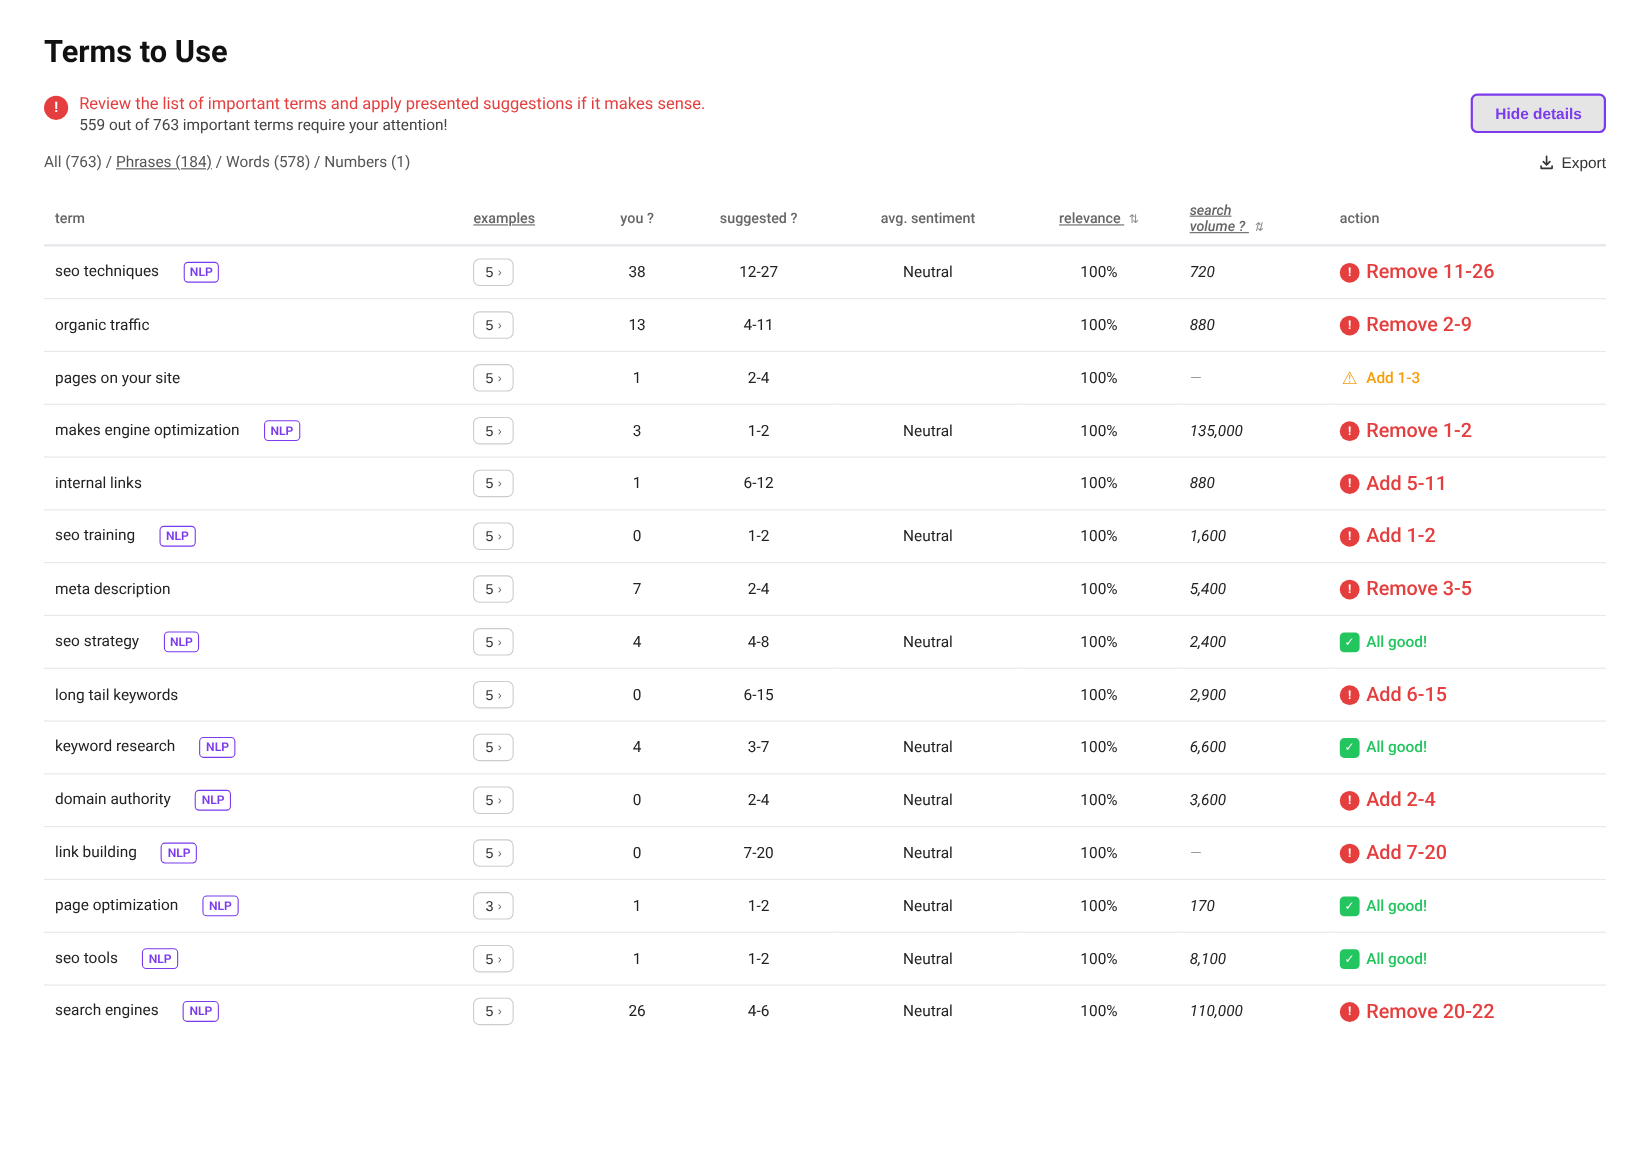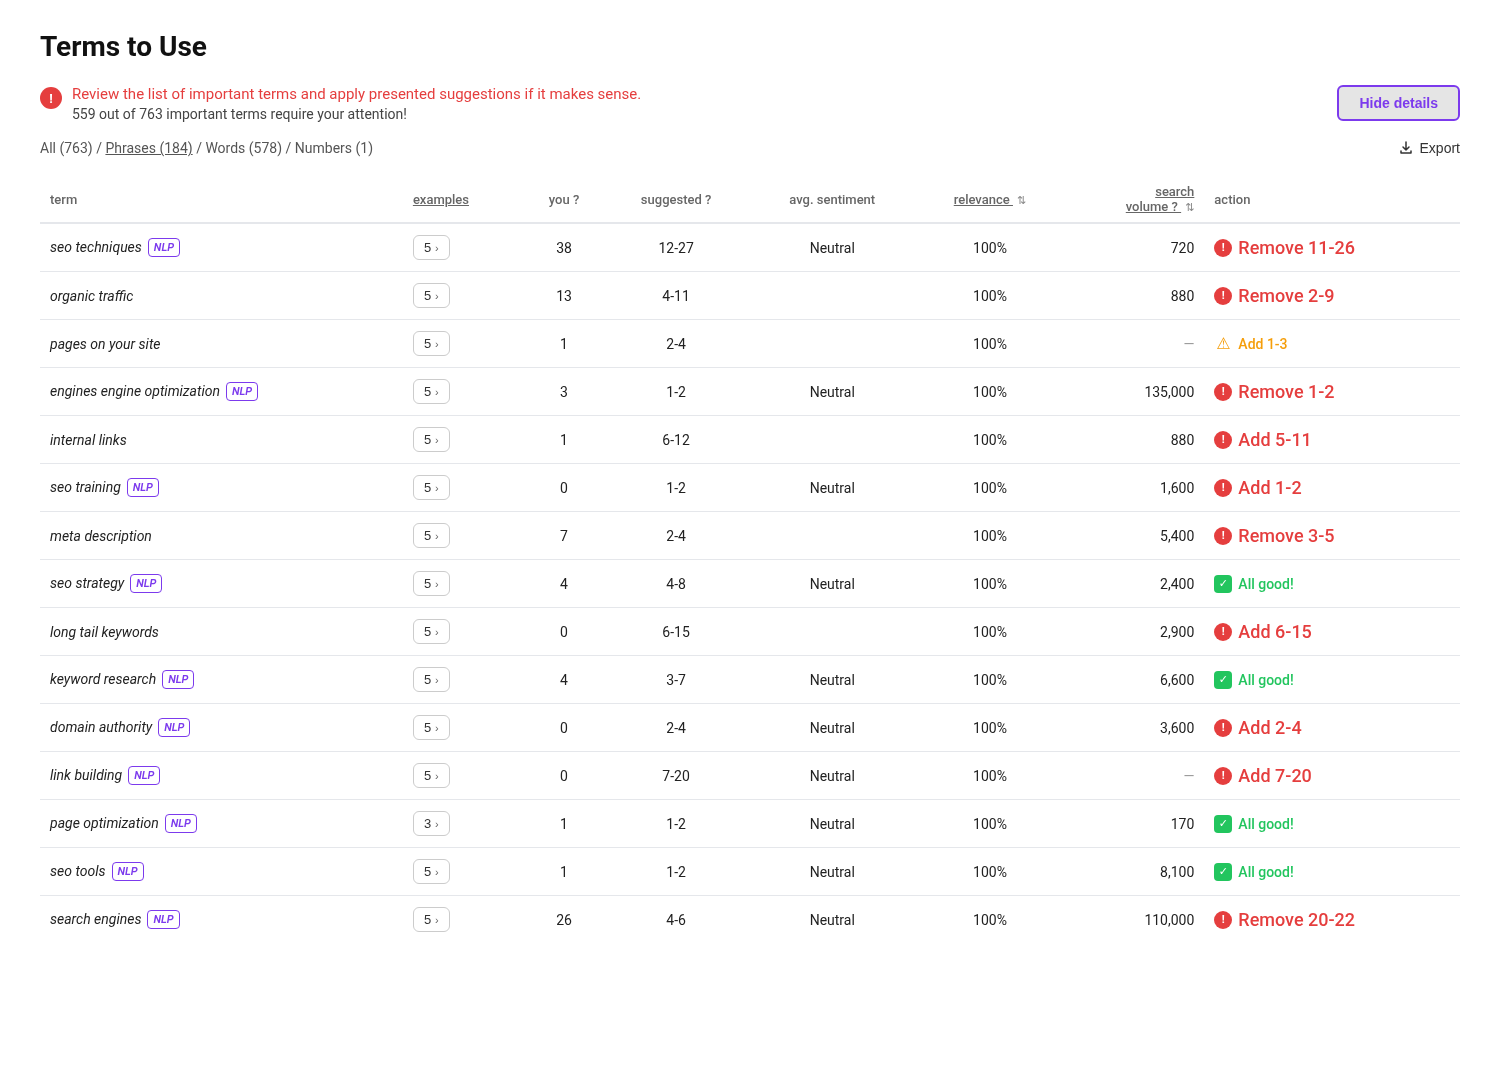--- a/index.html
+++ b/index.html
@@ -116,22 +116,21 @@
     }
     tbody td {
       padding: 11px 10px;
       font-size: 14px;
       color: #222;
       vertical-align: middle;
     }
     .term-cell {
       display: flex;
       align-items: center;
-      gap: 6px;
-      font-style: italic;
+      gap: 22px;
     }
     .nlp-badge {
       border: 1.5px solid #7c3aed;
       color: #7c3aed;
       font-size: 11px;
       font-weight: 600;
       padding: 1px 5px;
       border-radius: 4px;
       line-height: 1.4;
     }
@@ -146,21 +145,21 @@
       font-size: 13px;
       cursor: pointer;
       color: #333;
       font-weight: 500;
     }
     .examples-btn .chevron {
       font-size: 11px;
       color: #666;
     }
     .text-center { text-align: center; }
-    .text-right { text-align: right; }
+    .text-right { text-align: left; font-style: italic; }
     .action-cell {
       display: flex;
       align-items: center;
       gap: 6px;
       white-space: nowrap;
     }
     .action-icon-red {
       width: 18px;
       height: 18px;
       background: #e53e3e;
@@ -315,21 +314,21 @@
         <td>
           <div class="action-cell">
             <div class="action-icon-warning">⚠</div>
             <span class="action-text-warning">Add 1-3</span>
           </div>
         </td>
       </tr>
       <tr>
         <td>
           <div class="term-cell">
-            <span>engines engine optimization</span>
+            <span>makes engine optimization</span>
             <span class="nlp-badge">NLP</span>
           </div>
         </td>
         <td>
           <button class="examples-btn">
             <span>5</span>
             <span class="chevron">›</span>
           </button>
         </td>
         <td class="text-center">3</td>

